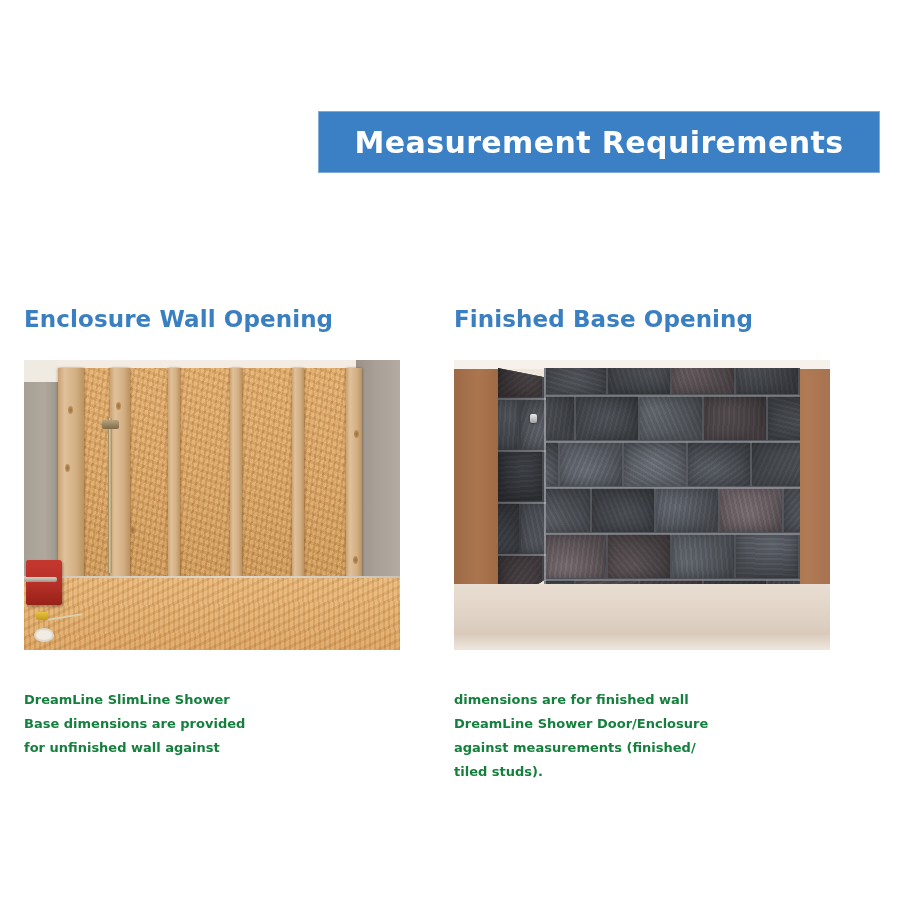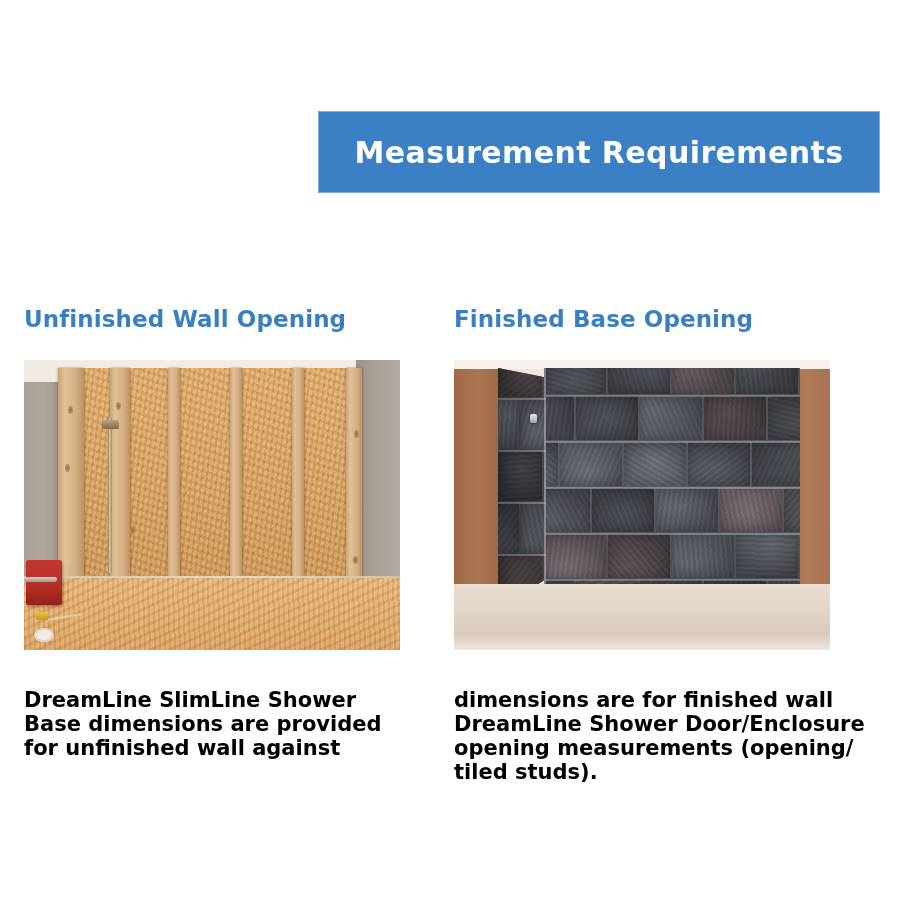--- a/index.html
+++ b/index.html
@@ -22,21 +22,21 @@
     height: 900px;
     background: #ffffff;
   }
 
   
   .banner {
     position: absolute;
     left: 318px;
     top: 111px;
     width: 562px;
-    height: 82px;
+    height: 62px;
     background: #3b80c4;
     display: flex;
     align-items: center;
     justify-content: center;
     box-shadow: 0 0 0 1px rgba(255,255,255,0.35) inset;
   }
   .banner-title {
     color: #ffffff;
     font-size: 30px;
     font-weight: bold;
@@ -257,40 +257,40 @@
     background: linear-gradient(180deg,#e9ded2 0%,#e3d6c9 35%,#d9cabc 75%,#efe7de 100%);
   }
   .rp-floor-line {
     position: absolute; left: 0; bottom: 54px; width: 100%; height: 3px;
     background: rgba(255,255,255,0.6);
   }
 
   
   .caption {
     position: absolute;
-    color: #000000;
-    font-size: 21px;
+    color: #15803d;
+    font-size: 13px;
     font-weight: bold;
     line-height: 24px;
     font-family: "DejaVu Sans", sans-serif;
   }
   .caption.left  { left: 24px;  top: 688px; width: 360px; }
   .caption.right { left: 454px; top: 688px; width: 380px; }
   .caption div { white-space: nowrap; }
 </style>
 </head>
 <body>
 
 <div class="page">
 
   <div class="banner">
     <div class="banner-title">Measurement Requirements</div>
   </div>
 
-  <div class="heading left">Unfinished Wall Opening</div>
+  <div class="heading left">Enclosure Wall Opening</div>
 
   <div class="heading right">Finished Base Opening</div>
 
   <div class="photo left">
     <div class="photo-inner">
       <div class="lp-bg"></div>
       <div class="lp-wall-l"></div>
       <div class="lp-wall-l-top"></div>
       <div class="lp-wall-r"></div>
 
@@ -407,17 +407,17 @@
 
   <div class="caption left">
     <div>DreamLine SlimLine Shower</div>
     <div>Base dimensions are provided</div>
     <div>for unfinished wall against</div>
   </div>
 
   <div class="caption right">
     <div>dimensions are for finished wall</div>
     <div>DreamLine Shower Door/Enclosure</div>
-    <div>opening measurements (opening/</div>
+    <div>against measurements (finished/</div>
     <div>tiled studs).</div>
   </div>
 
 </div>
 
 </body></html>

